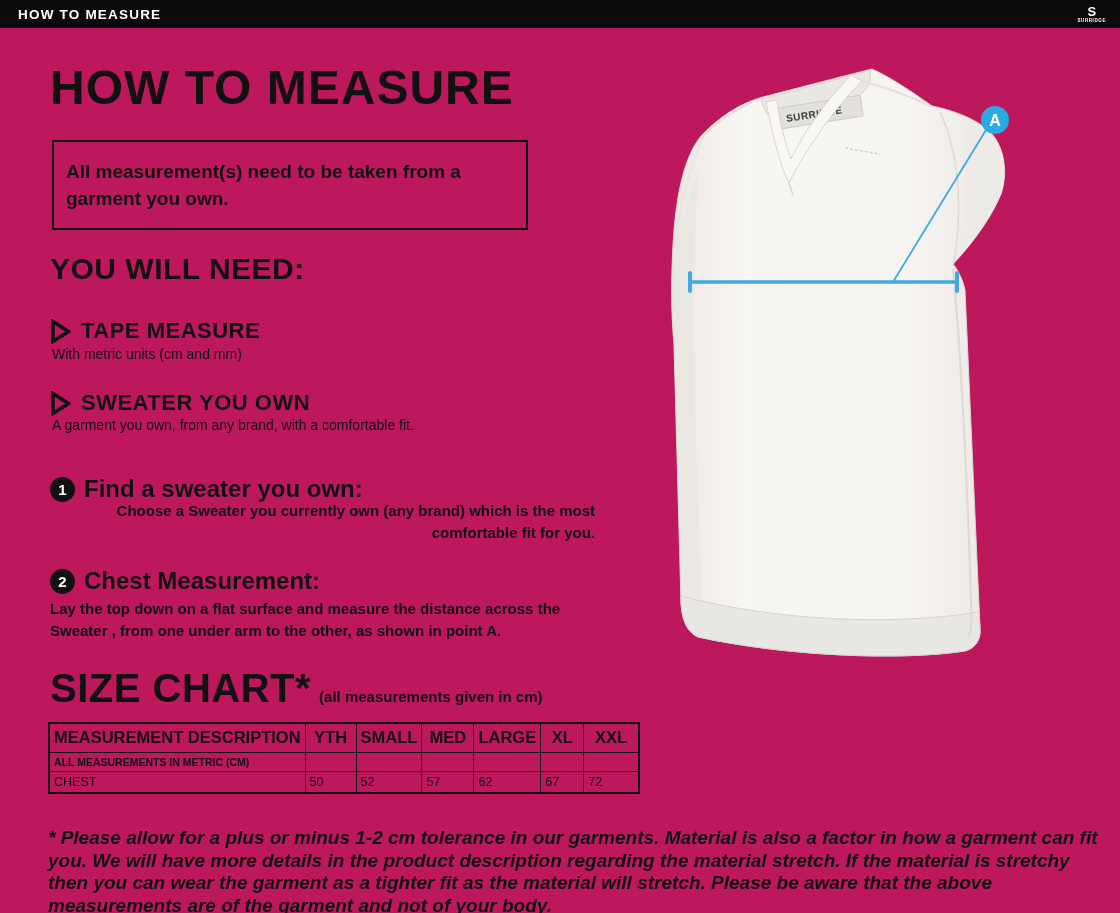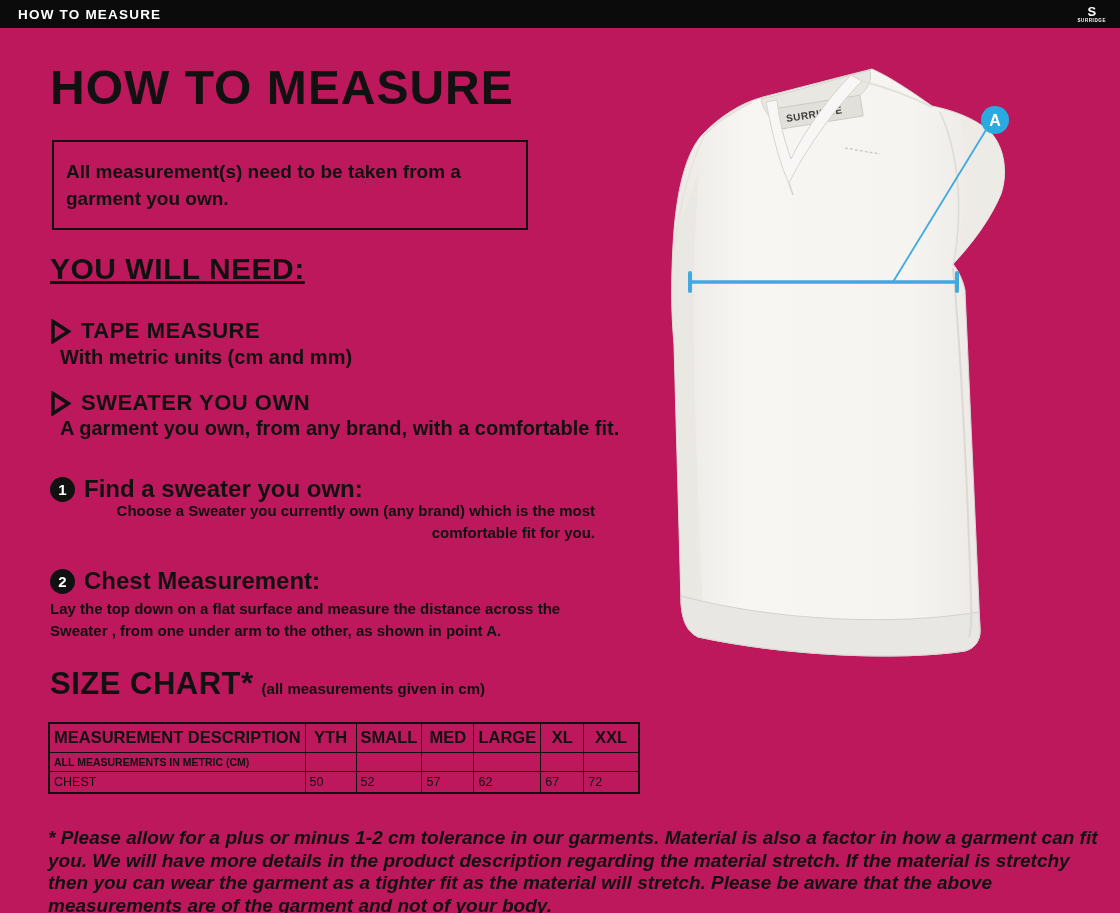--- a/index.html
+++ b/index.html
@@ -12,32 +12,32 @@
   .topbar{position:absolute;left:0;top:0;width:1120px;height:28px;background:#0b0b0b;
     display:flex;align-items:center;justify-content:space-between;padding:0 14px 0 18px;}
   .topbar-title{color:#fff;font-size:13.5px;font-weight:bold;letter-spacing:1.2px;}
   .brand{display:flex;flex-direction:column;align-items:center;line-height:1;}
   .brand-s{color:#fff;font-size:13px;font-weight:bold;transform:scaleY(1.05);}
   .brand-text{color:#fff;font-size:4.5px;font-weight:bold;letter-spacing:0.6px;margin-top:1px;}
   
   .h1{position:absolute;left:50px;top:64px;font-size:48px;font-weight:bold;letter-spacing:1px;line-height:1;}
   .notice-box{position:absolute;left:52px;top:140px;width:476px;border:2px solid #111;
     padding:16px 12px;font-size:19px;font-weight:bold;line-height:27px;}
-  .ywn{position:absolute;left:50px;top:252px;font-size:30px;font-weight:bold;letter-spacing:0.5px;text-decoration:underline;}
+  .ywn{position:absolute;left:50px;top:252px;font-size:30px;font-weight:bold;letter-spacing:0.5px;}
   .need-item{position:absolute;left:50px;display:flex;align-items:center;gap:10px;}
   .need-item .tri{flex:0 0 auto;display:block;}
   .need-title{font-size:22px;font-weight:bold;letter-spacing:0.5px;}
-  .need-desc{position:absolute;left:60px;font-size:20px;font-weight:bold;}
+  .need-desc{position:absolute;left:52px;font-size:14px;font-weight:normal;}
   .step{position:absolute;left:50px;display:flex;align-items:center;gap:9px;}
   .step-badge{flex:0 0 auto;width:25px;height:25px;border-radius:50%;background:#111;color:#fff;
     font-size:15px;font-weight:bold;display:flex;align-items:center;justify-content:center;}
   .step-title{font-size:24px;font-weight:bold;}
   .step-desc{position:absolute;left:50px;font-size:15px;font-weight:bold;line-height:22px;}
   .sc-head{position:absolute;left:50px;top:666px;display:flex;align-items:baseline;gap:8px;}
-  .sc-title{font-size:31px;font-weight:bold;letter-spacing:0.5px;}
+  .sc-title{font-size:40px;font-weight:bold;letter-spacing:0.5px;}
   .sc-sub{font-size:15px;font-weight:bold;}
   
   table.size{position:absolute;left:48px;top:722px;border-collapse:collapse;table-layout:fixed;
     border:2px solid #111;}
   table.size th,table.size td{border:1px solid #111;padding:0 4px;overflow:hidden;white-space:nowrap;}
   table.size th{font-size:16.5px;font-weight:bold;height:29px;text-align:center;}
   table.size th.first{text-align:center;}
   table.size tr.metric td{font-size:10.5px;font-weight:bold;height:19px;text-align:left;}
   table.size tr.vals td{font-size:12.5px;height:22px;text-align:left;font-weight:normal;}
   table.size tr.vals td.first{text-align:left;}

